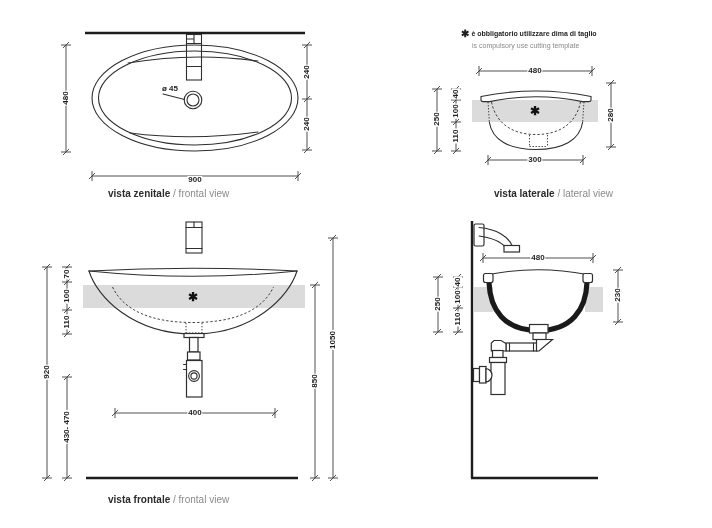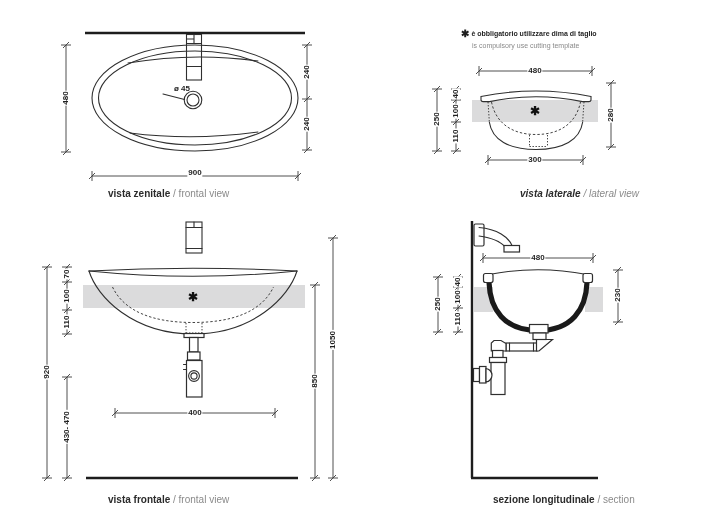--- a/index.html
+++ b/index.html
@@ -145,35 +145,35 @@
   </svg>
 
   <div class="note" style="left:461px;top:27px;">
     <div class="l1"><span class="star">✱</span><span>è obbligatorio utilizzare dima di taglio</span></div>
     <div class="l2">is compulsory use cutting template</div>
   </div>
 
   <span class="dimv" style="left:66px;top:98px;">480</span>
   <span class="dimv" style="left:307px;top:72px;">240</span>
   <span class="dimv" style="left:307px;top:124px;">240</span>
-  <span class="dimh" style="left:195px;top:173px;">900</span>
-  <span class="dimh" style="left:182px;top:89px;background:transparent;">ø 45</span>
+  <span class="dimh" style="left:195px;top:180px;">900</span>
+  <span class="dimh" style="left:170px;top:89px;background:transparent;">ø 45</span>
   <div class="cap" style="left:88px;top:188px;">
     <b>vista zenitale</b> <span>/ frontal view</span>
   </div>
 
   <span class="dimh" style="left:535px;top:71px;">480</span>
   <span class="dimv" style="left:437px;top:119px;">250</span>
   <span class="dimv" style="left:456px;top:94px;">40</span>
   <span class="dimv" style="left:456px;top:111px;">100</span>
   <span class="dimv" style="left:456px;top:136px;">110</span>
   <span class="dimv" style="left:611px;top:115px;">280</span>
   <span class="dimh" style="left:535px;top:160px;">300</span>
   <span class="mark" style="left:535px;top:111px;">✱</span>
-  <div class="cap" style="left:500px;top:188px;font-style:italic;">
+  <div class="cap" style="left:474px;top:188px;">
     <b>vista laterale</b> <span>/ lateral view</span>
   </div>
 
   <span class="dimv" style="left:67px;top:274px;">70</span>
   <span class="dimv" style="left:67px;top:296px;">100</span>
   <span class="dimv" style="left:67px;top:322px;">110</span>
   <span class="dimv" style="left:47px;top:372px;">920</span>
   <span class="dimv" style="left:67px;top:427px;">430- 470</span>
   <span class="dimv" style="left:315px;top:381px;">850</span>
   <span class="dimv" style="left:333px;top:340px;">1050</span>
@@ -182,17 +182,14 @@
   <div class="cap" style="left:88px;top:494px;">
     <b>vista frontale</b> <span>/ frontal view</span>
   </div>
 
   <span class="dimh" style="left:538px;top:258px;">480</span>
   <span class="dimv" style="left:438px;top:304px;">250</span>
   <span class="dimv" style="left:458px;top:282px;">40</span>
   <span class="dimv" style="left:458px;top:297px;">100</span>
   <span class="dimv" style="left:458px;top:319px;">110</span>
   <span class="dimv" style="left:618px;top:295px;">230</span>
-  <div class="cap" style="left:473px;top:494px;">
-    <b>sezione longitudinale</b> <span>/ section</span>
-  </div>
 
 </div>
 
 </body></html>

